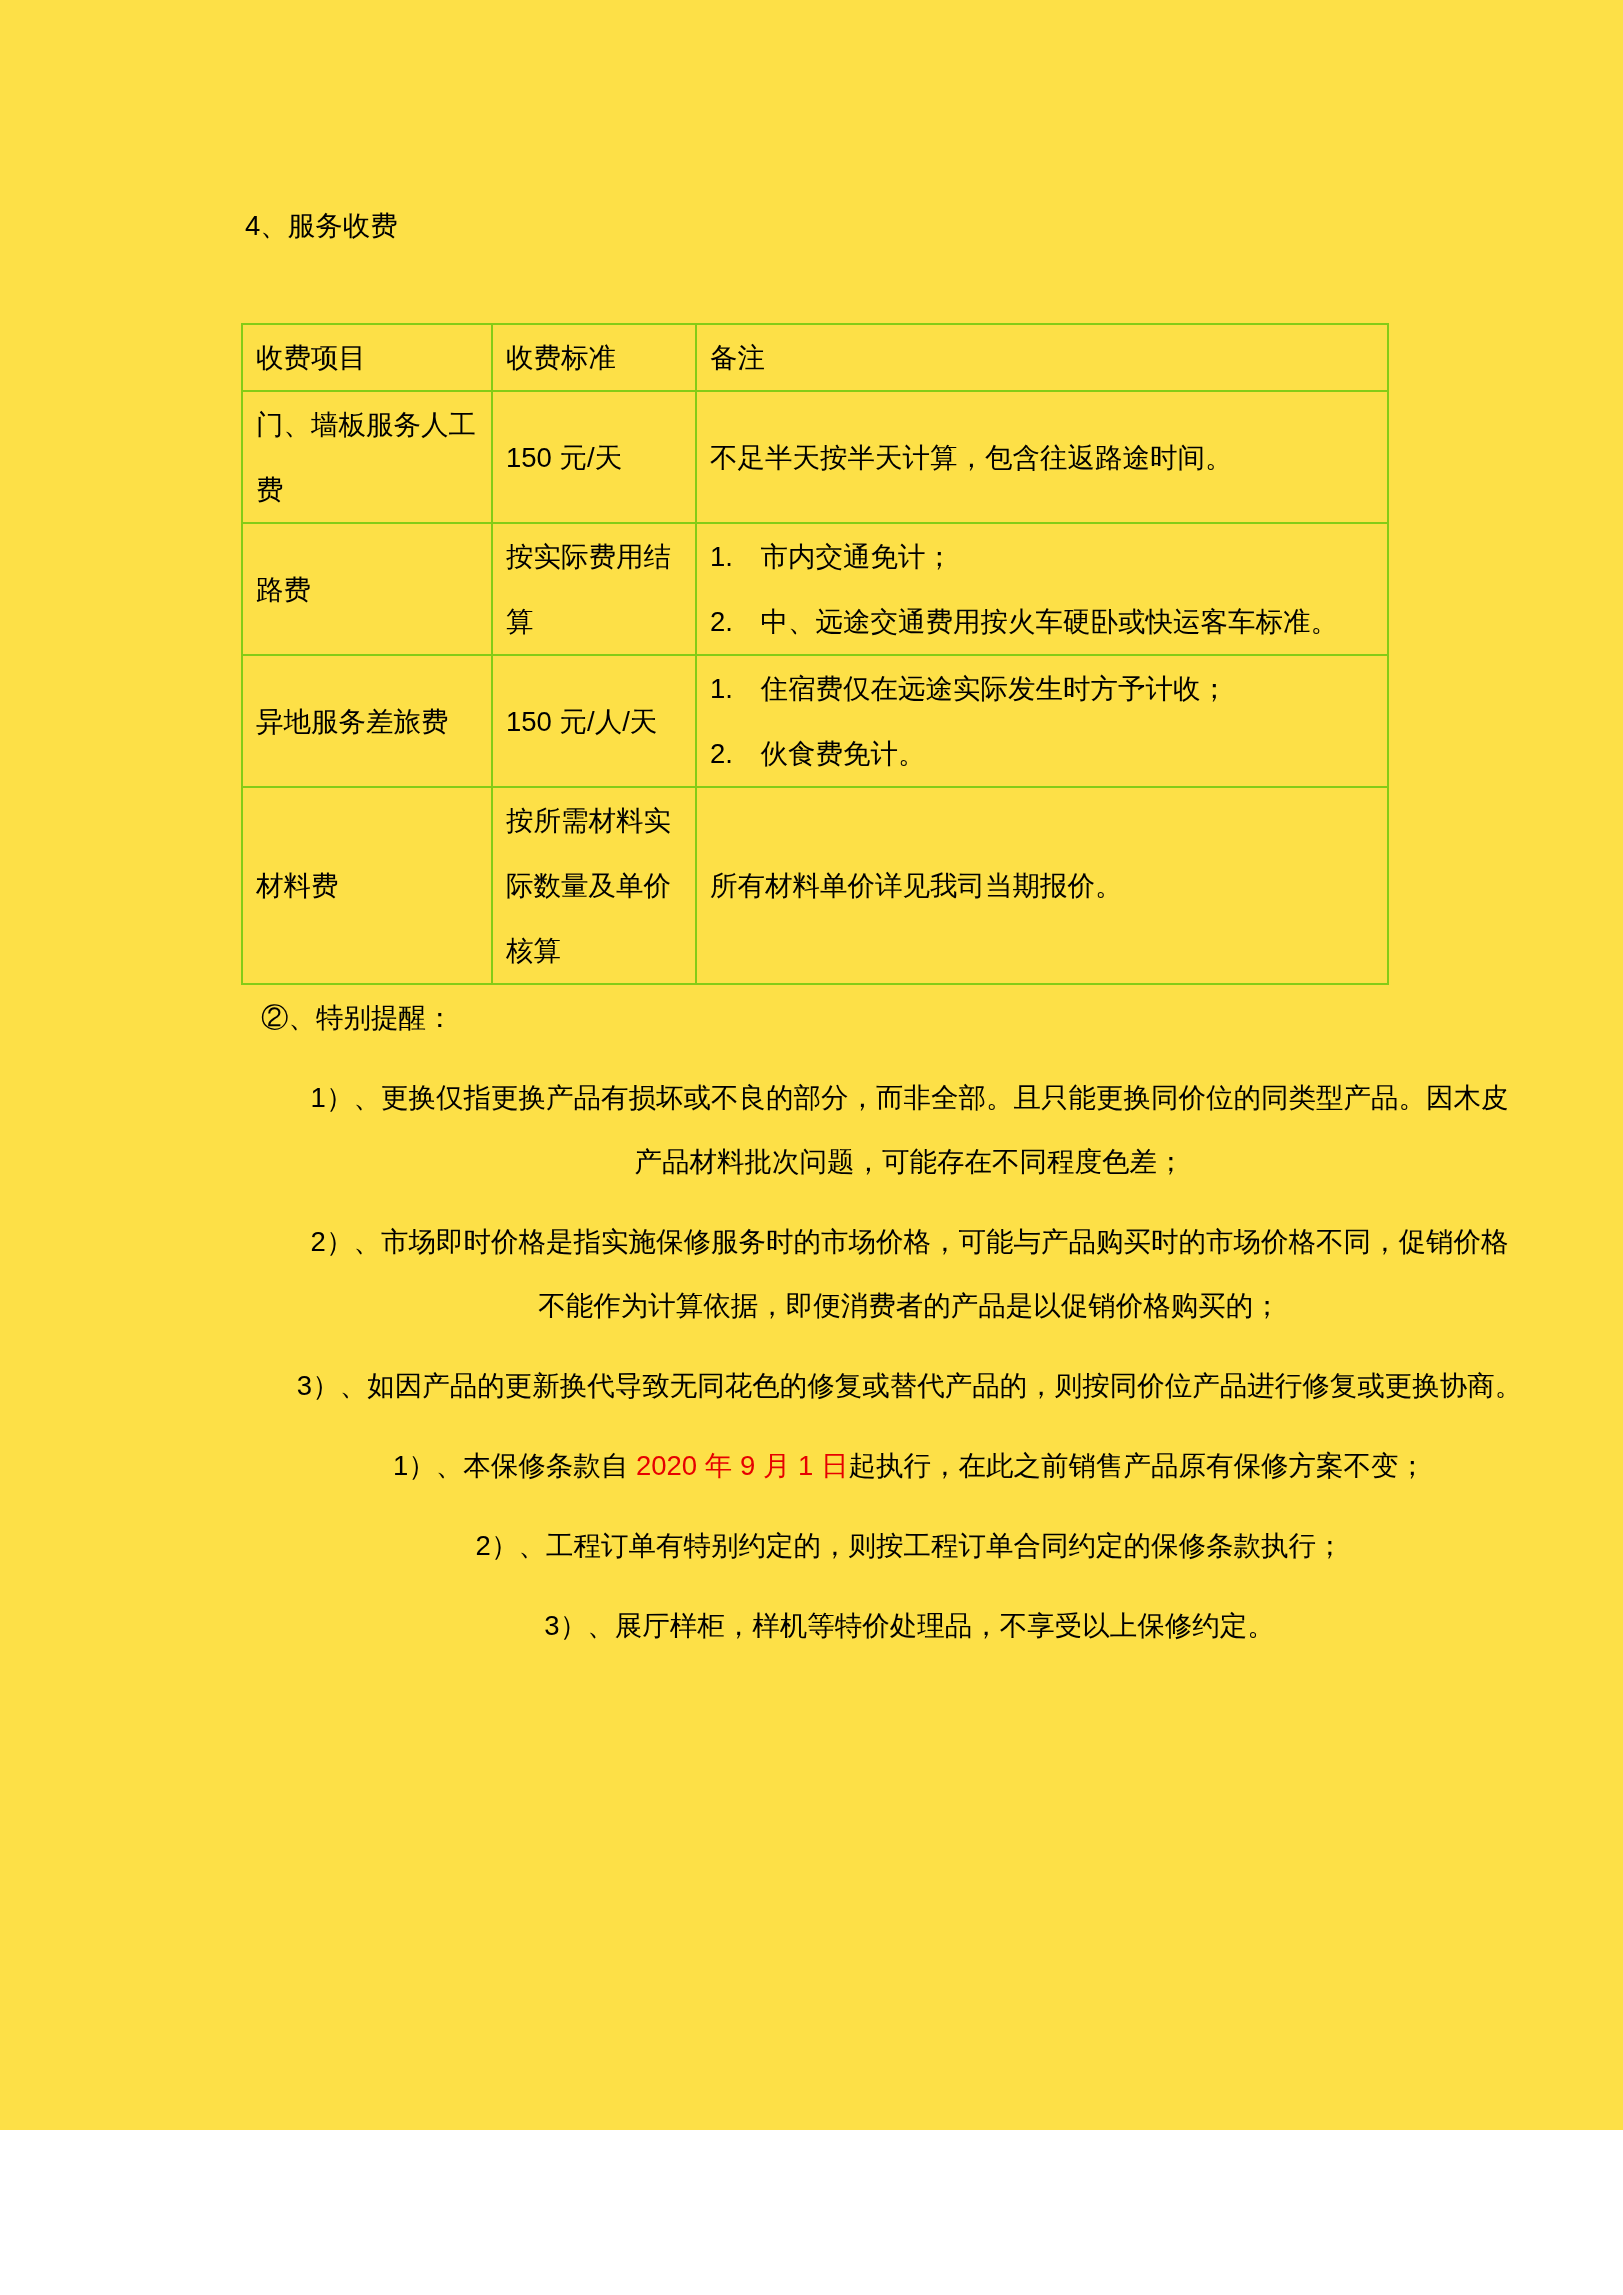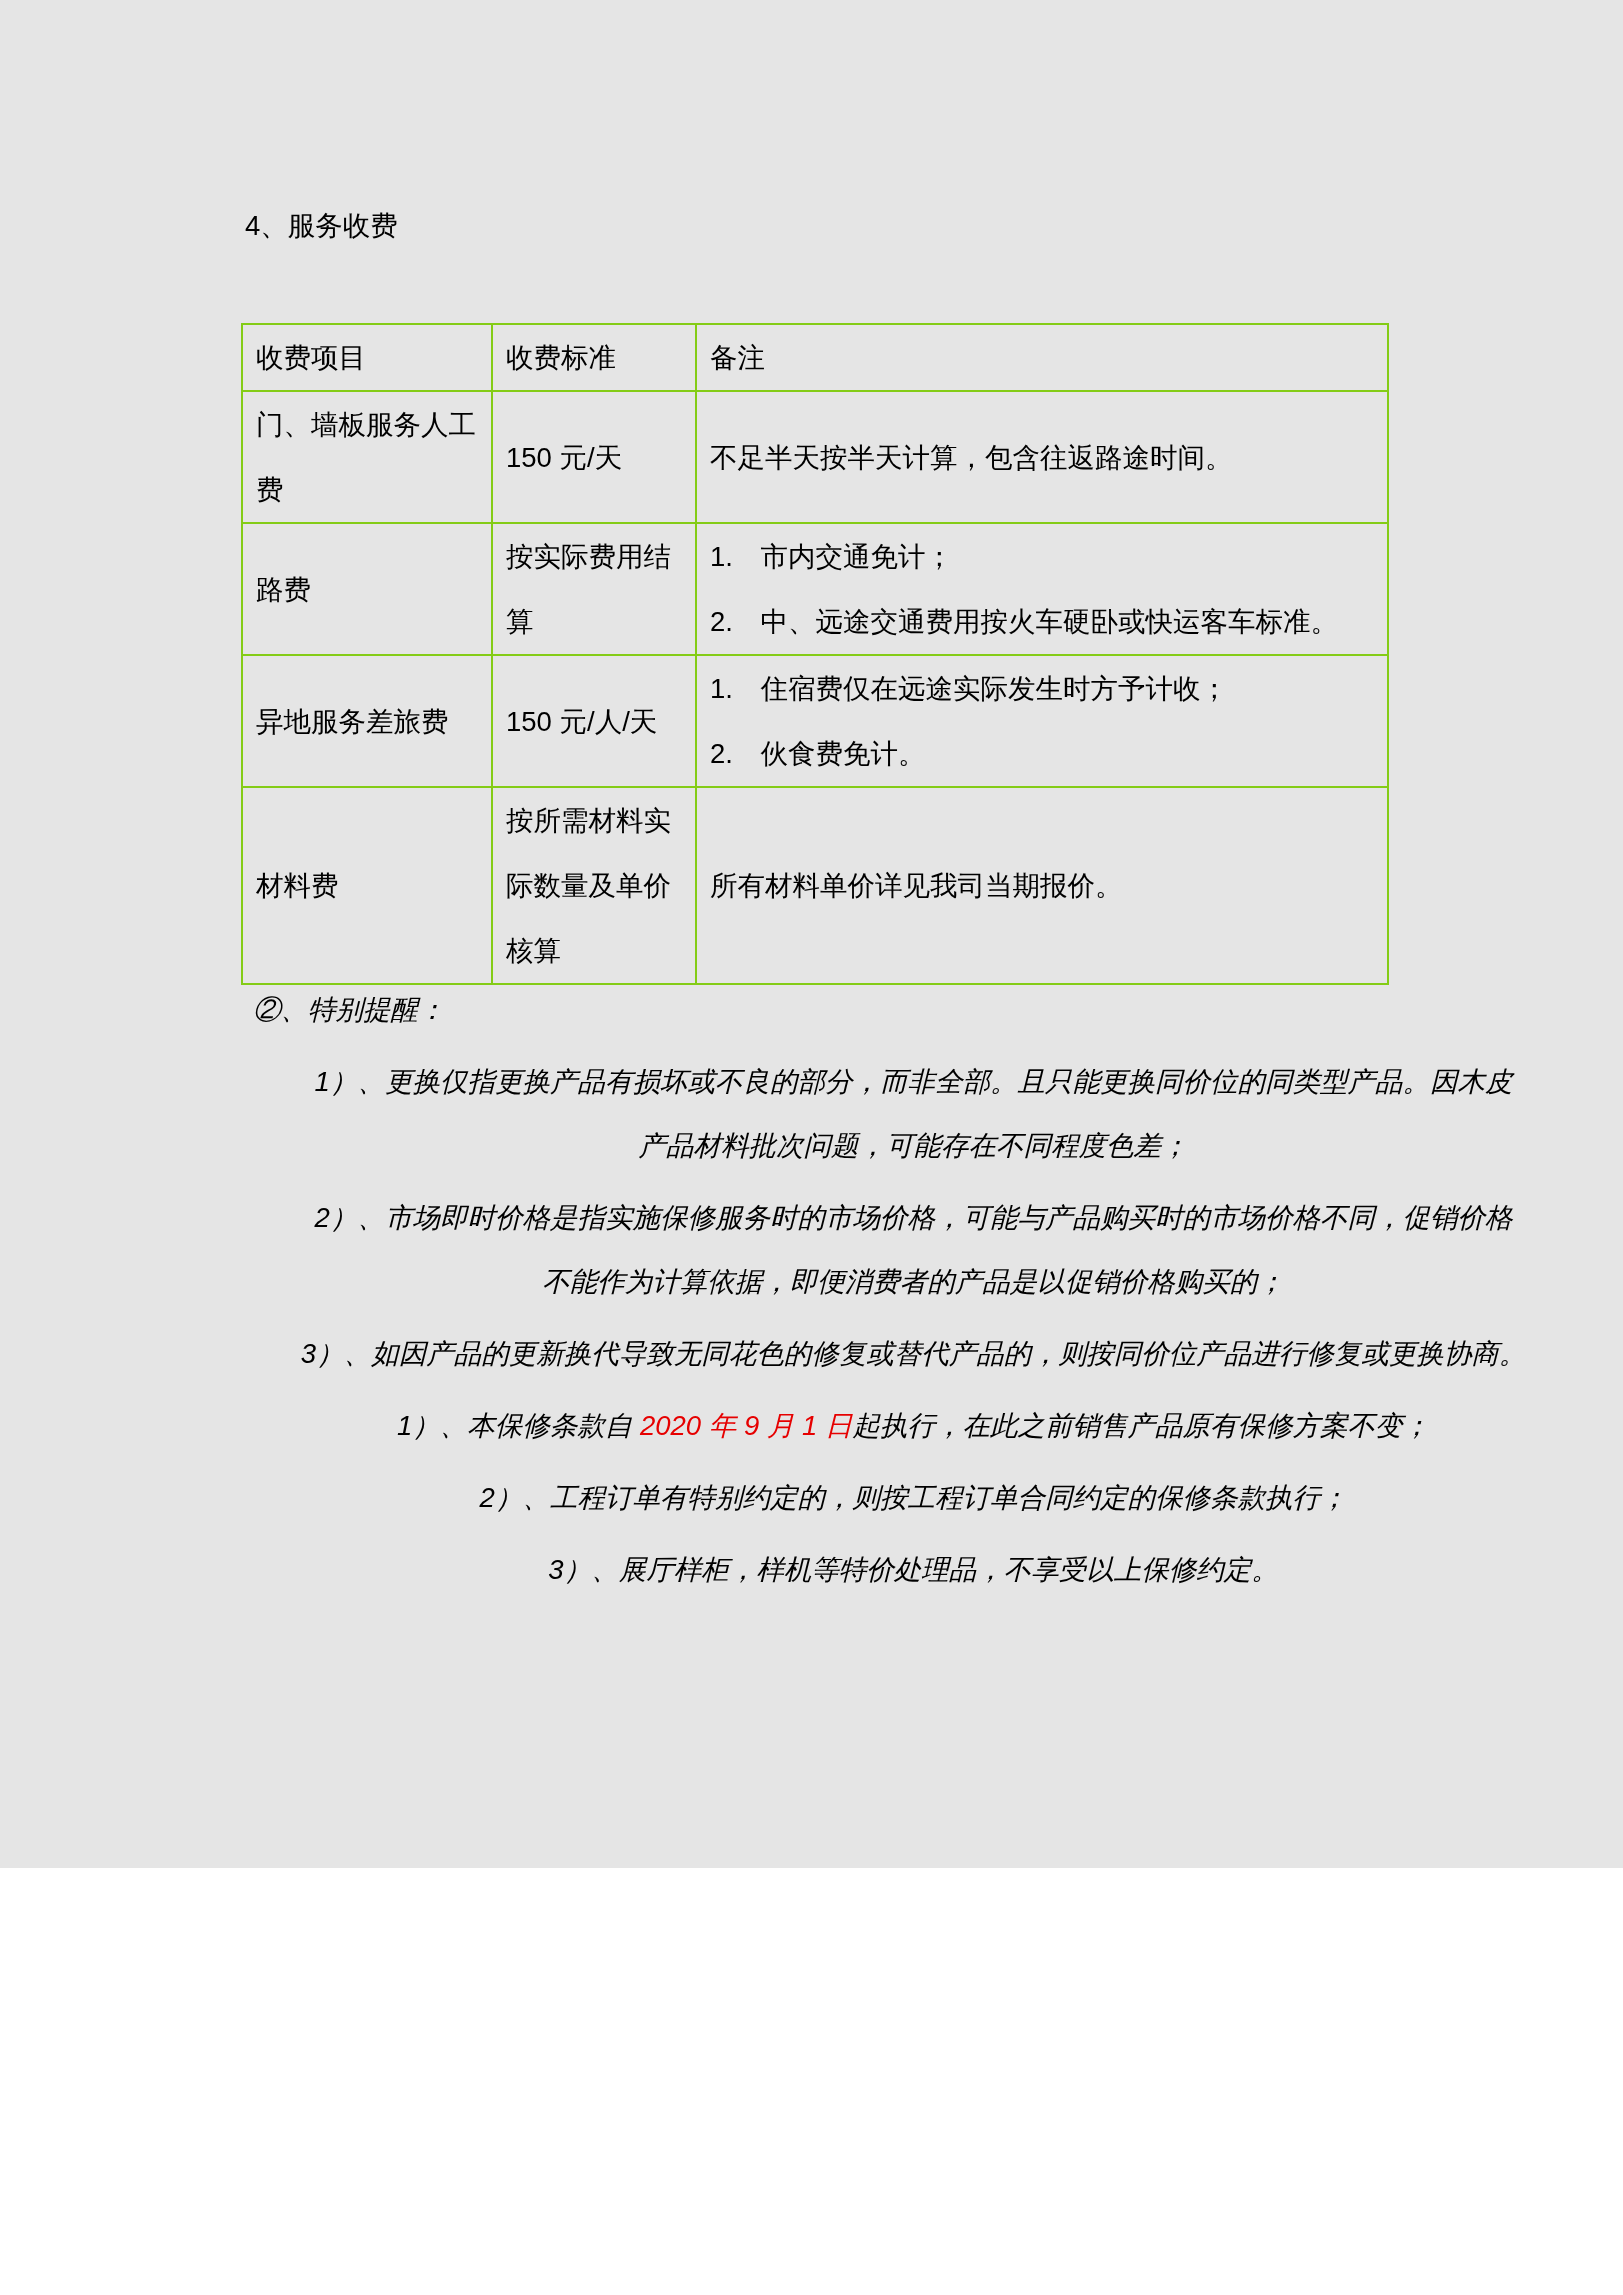--- a/index.html
+++ b/index.html
@@ -1,20 +1,20 @@
 <!DOCTYPE html>
 <html style="font-size:10.5px"><head>
 <meta charset="utf-8">
 <style>
   html, body { margin: 0; padding: 0; background: #ffffff; }
   .page {
     position: relative;
     width: 1623px;
-    height: 1868px;
-    background: #e5e5e5;
+    height: 2130px;
+    background: #fde047;
     color: #000000;
     font-family: "Liberation Sans", sans-serif;
     font-size: 27.5px;
     overflow: hidden;
   }
   .abs { position: absolute; }
   .tline { line-height: 64px; white-space: pre-line; }
   .heading-line { left: 245px; top: 194px; }
   .intro-line { left: 245px; top: 260px; width: 1309px; }
 
@@ -36,21 +36,21 @@
     white-space: pre-line;
     font-size: 27.5px;
   }
   tr.hdr    { height: 65px; }
   tr.row-1  { height: 129px; }
   tr.row-2  { height: 130px; }
   tr.row-3  { height: 130px; }
   tr.row-4  { height: 194px; }
 
   .body-block { left: 245px; top: 970px; width: 1315px; }
-  .body-block .tline { margin: 8px; font-style: italic; }
+  .body-block .tline { margin: 16px; }
   .sub-item { margin-left: 30px !important; text-align: center; }
   .red { color: #e60000; }
 </style>
 </head>
 <body>
 
 <div class="page">
 
   <div class="abs tline heading-line">4、服务收费</div>
 

